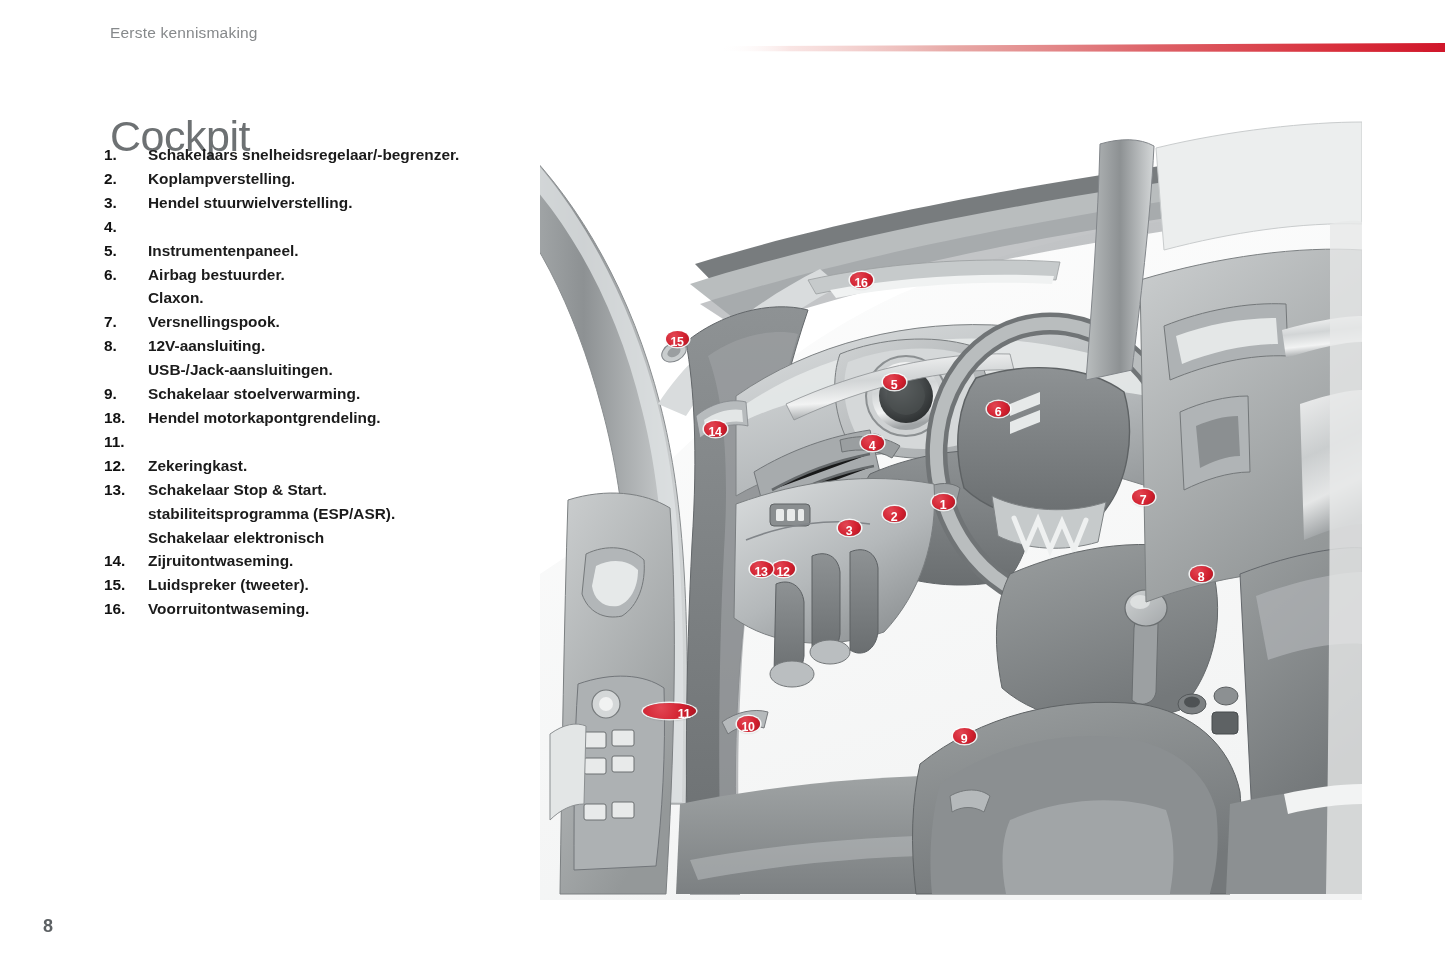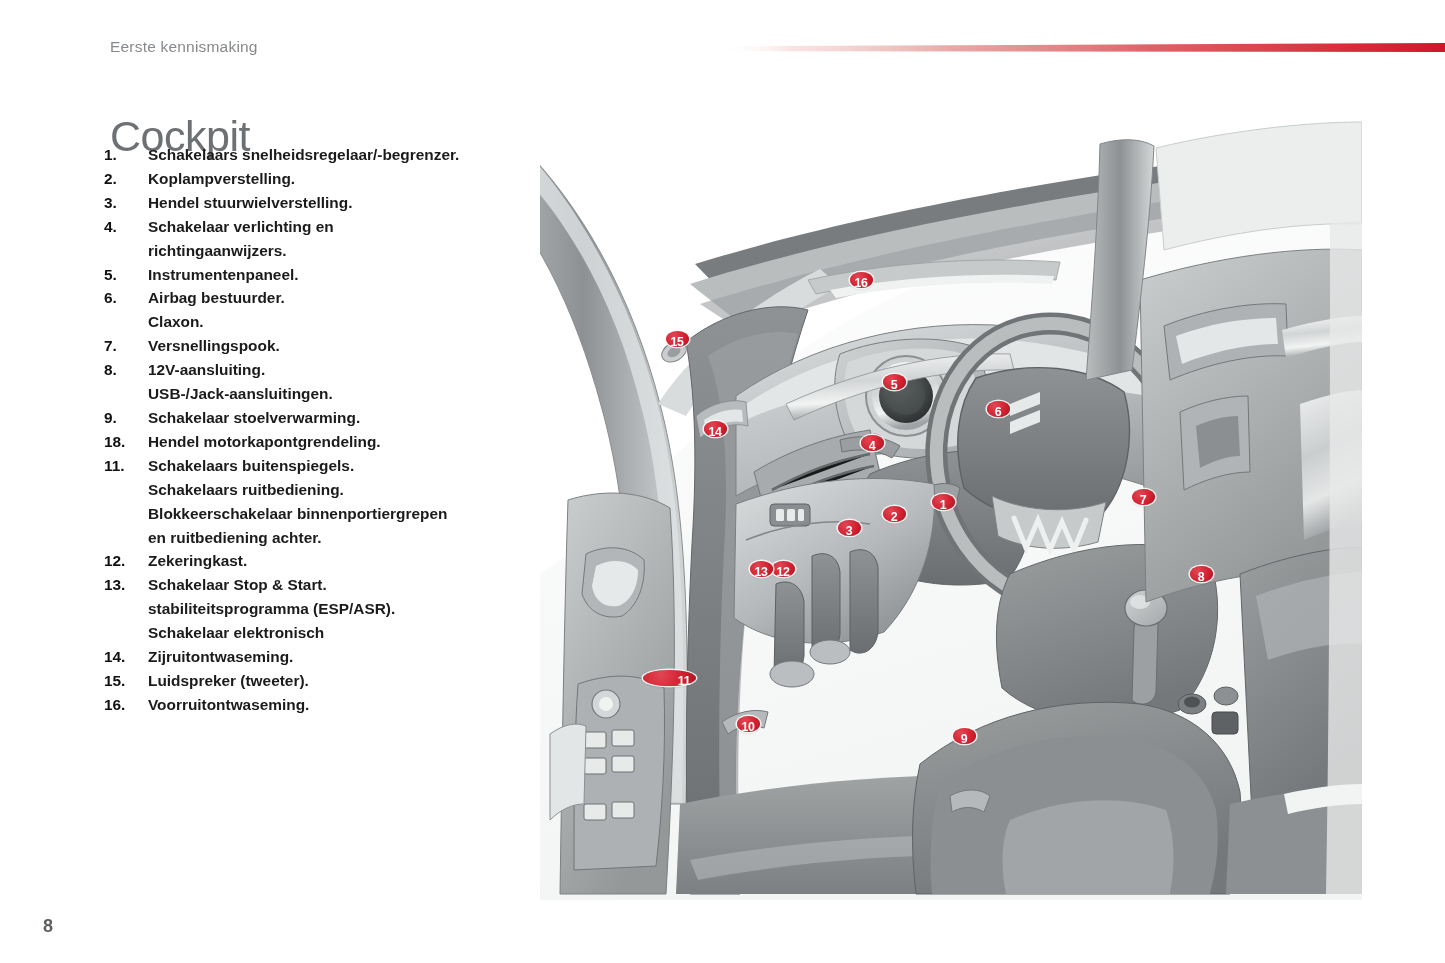--- a/index.html
+++ b/index.html
@@ -20,21 +20,21 @@
   .page {
     position: absolute;
     inset: 0;
     background: #ffffff;
   }
 
   
   .running-header {
     position: absolute;
     left: 110px;
-    top: 38px;
+    top: 24px;
     font-size: 15.5px;
     color: #86898b;
     letter-spacing: 0.2px;
     white-space: nowrap;
   }
 
   
   .header-rule {
     position: absolute;
     left: 718px;
@@ -166,24 +166,20 @@
         </div>
       </div>
       <div class="legend-item">
         <div class="legend-num">3.</div>
         <div class="legend-lines">
           <div class="legend-line">Hendel stuurwielverstelling.</div>
         </div>
       </div>
       <div class="legend-item">
         <div class="legend-num">4.</div>
-        <div class="legend-lines">
-          <div class="legend-line">Schakelaar verlichting en</div>
-          <div class="legend-line">richtingaanwijzers.</div>
-        </div>
       </div>
       <div class="legend-item">
         <div class="legend-num">5.</div>
         <div class="legend-lines">
           <div class="legend-line">Instrumentenpaneel.</div>
         </div>
       </div>
       <div class="legend-item">
         <div class="legend-num">6.</div>
         <div class="legend-lines">
@@ -211,26 +207,20 @@
         </div>
       </div>
       <div class="legend-item">
         <div class="legend-num">18.</div>
         <div class="legend-lines">
           <div class="legend-line">Hendel motorkapontgrendeling.</div>
         </div>
       </div>
       <div class="legend-item">
         <div class="legend-num">11.</div>
-        <div class="legend-lines">
-          <div class="legend-line">Schakelaars buitenspiegels.</div>
-          <div class="legend-line">Schakelaars ruitbediening.</div>
-          <div class="legend-line">Blokkeerschakelaar binnenportiergrepen</div>
-          <div class="legend-line">en ruitbediening achter.</div>
-        </div>
       </div>
       <div class="legend-item">
         <div class="legend-num">12.</div>
         <div class="legend-lines">
           <div class="legend-line">Zekeringkast.</div>
         </div>
       </div>
       <div class="legend-item">
         <div class="legend-num">13.</div>
         <div class="legend-lines">
@@ -480,21 +470,21 @@
         <div class="callout" style="left: 403px; top: 401px;">1</div>
         <div class="callout" style="left: 354px; top: 413px;">2</div>
         <div class="callout" style="left: 309px; top: 427px;">3</div>
         <div class="callout" style="left: 332px; top: 342px;">4</div>
         <div class="callout" style="left: 354px; top: 281px;">5</div>
         <div class="callout" style="left: 458px; top: 308px;">6</div>
         <div class="callout" style="left: 603px; top: 396px;">7</div>
         <div class="callout" style="left: 661px; top: 473px;">8</div>
         <div class="callout" style="left: 424px; top: 635px;">9</div>
         <div class="callout" style="left: 208px; top: 623px;">10</div>
-        <div class="callout" style="left: 114px; top: 577px; padding-left: 30px;">11</div>
+        <div class="callout" style="left: 114px; top: 610px; padding-left: 30px;">11</div>
         <div class="callout" style="left: 243px; top: 468px; text-align: center;">12</div>
         <div class="callout" style="left: 221px; top: 414px; margin-top: 43px;">13</div>
         <div class="callout" style="left: 175px; top: 328px;">14</div>
         <div class="callout" style="left: 137px; top: 238px;">15</div>
         <div class="callout" style="left: 321px; top: 179px;">16</div>
       </div>
   </div>
 
 </div>
 

